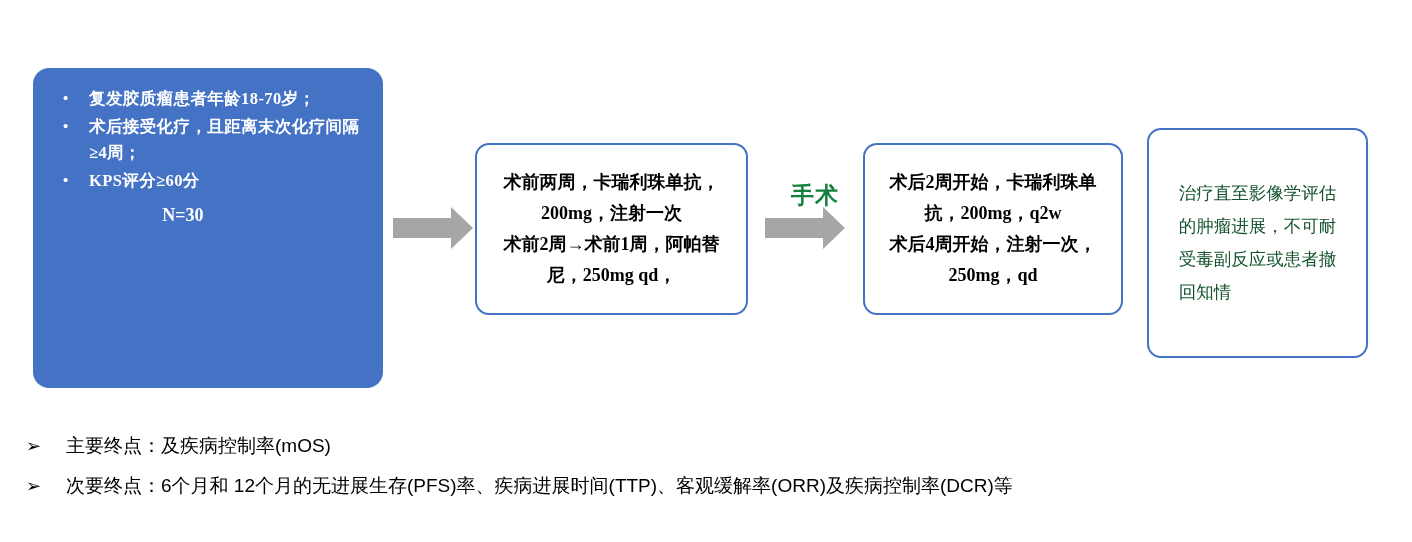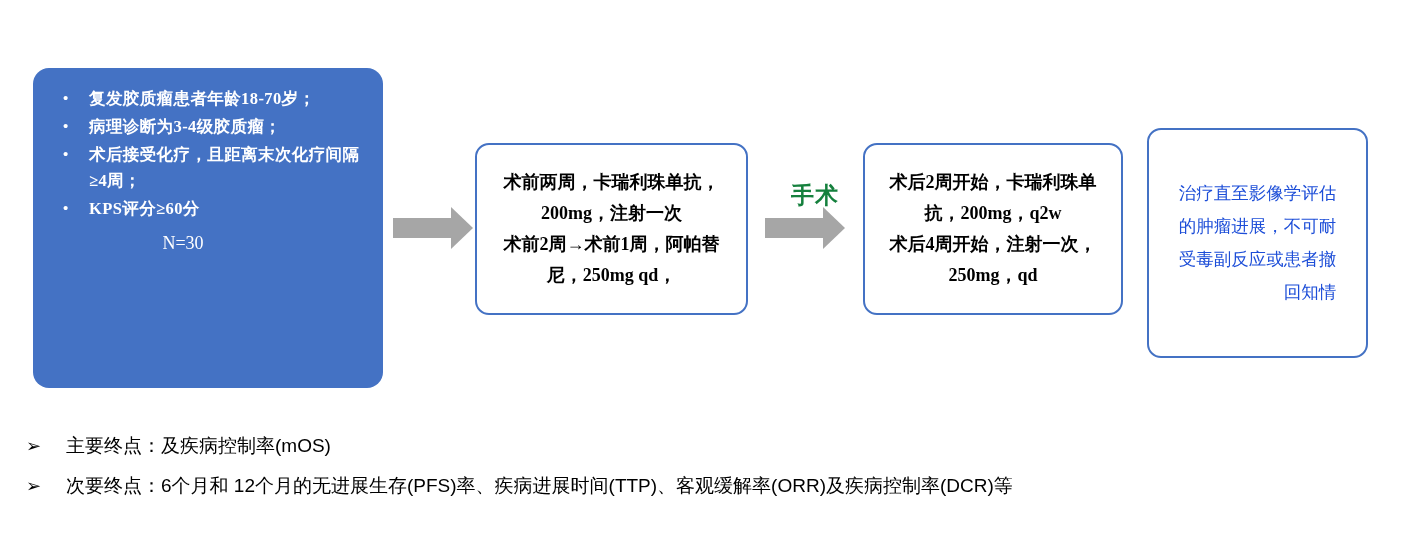--- a/index.html
+++ b/index.html
@@ -56,21 +56,21 @@
     position: absolute;
     left: 20px;
     top: -1px;
     font-size: 15px;
     line-height: 26px;
     color: #ffffff;
   }
   .crit-n {
     text-align: center;
     font-family: "Liberation Serif", "DejaVu Serif", serif;
-    font-weight: normal;
+    font-weight: bold;
     font-size: 18px;
     line-height: 30px;
     color: #ffffff;
     margin-top: 6px;
     padding-right: 46px;
   }
 
   
   .box-outline {
     position: absolute;
@@ -93,22 +93,22 @@
     line-height: 31px;
     color: #000000;
     text-align: center;
     padding: 0 8px;
     white-space: pre-line;
   }
   .box-text-sans {
     font-family: "Liberation Sans", "DejaVu Sans", sans-serif;
     font-size: 17.5px;
     line-height: 33px;
-    color: #1d4ed8;
-    text-align: right;
+    color: #14532d;
+    text-align: left;
     padding: 0 10px;
     white-space: pre-line;
   }
 
   
   .arrow {
     position: absolute;
     background: #A6A6A6;
     height: 20px;
   }
@@ -172,21 +172,20 @@
   }
 </style>
 </head>
 <body>
 
 <div class="stage">
 
   <div class="box-eligibility">
     <ul class="crit-list">
       <li class="crit-item">复发胶质瘤患者年龄18-70岁；</li>
-      <li class="crit-item">病理诊断为3-4级胶质瘤；</li>
       <li class="crit-item">术后接受化疗，且距离末次化疗间隔≥4周；</li>
       <li class="crit-item">KPS评分≥60分</li>
     </ul>
     <div class="crit-n">N=30</div>
   </div>
 
   <div class="arrow arrow-1"></div>
 
   <div class="box-outline box-pre">
     <div class="box-text-serif">术前两周，卡瑞利珠单抗，

